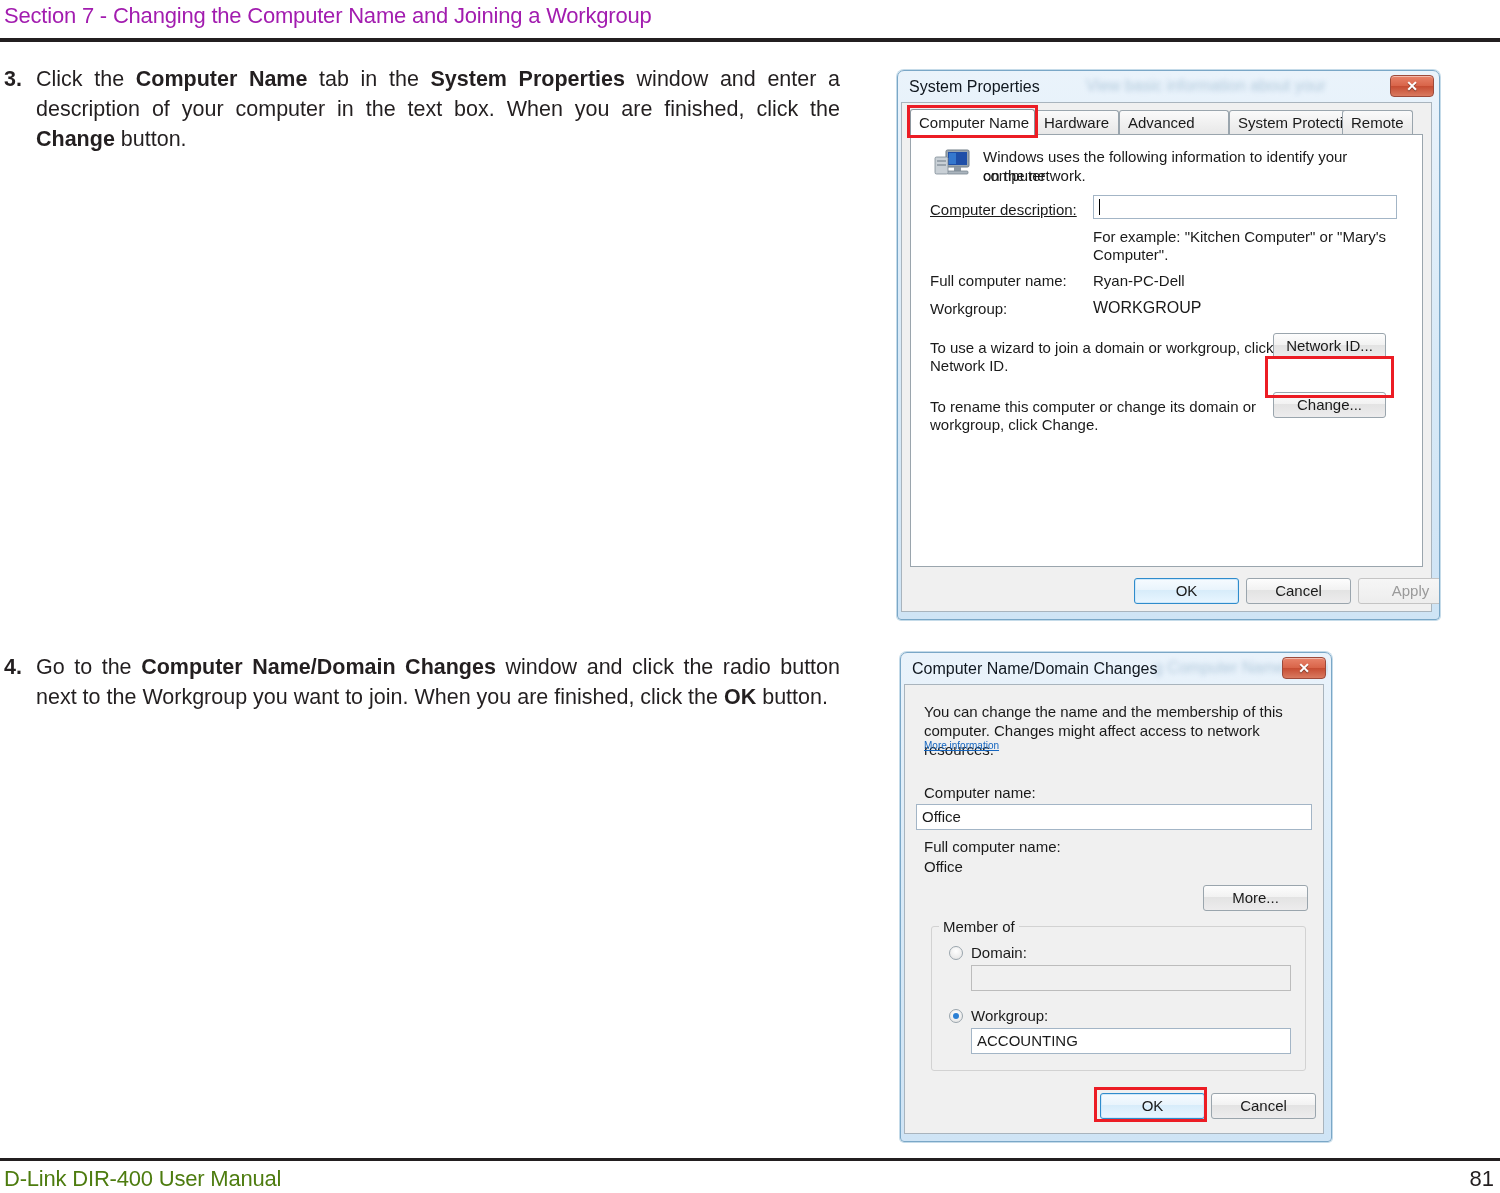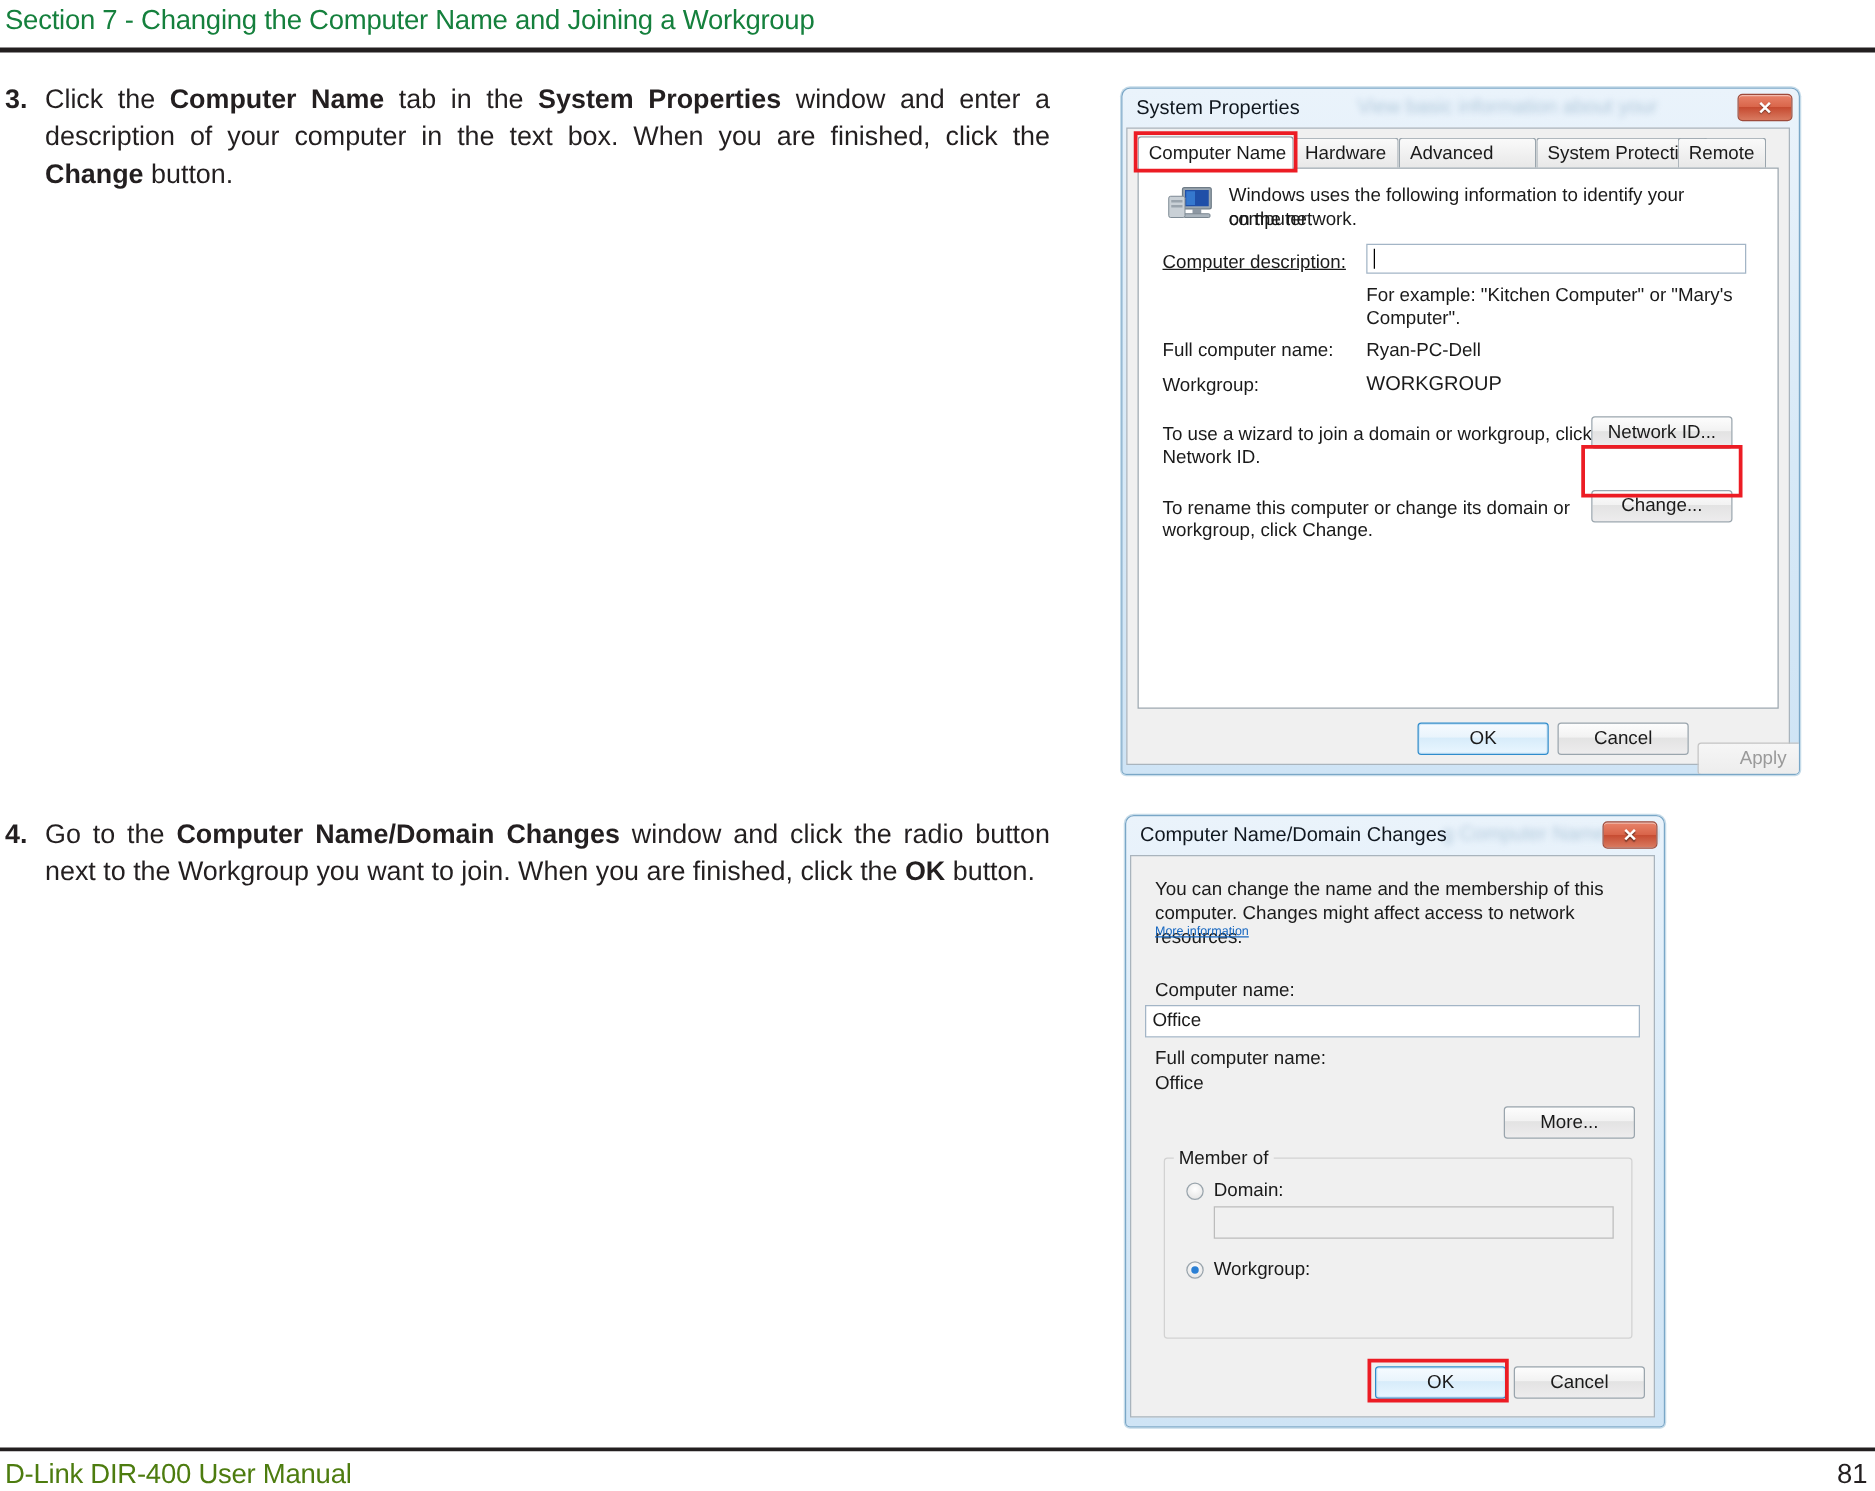--- a/index.html
+++ b/index.html
@@ -21,21 +21,21 @@
     position: absolute;
     left: 0; top: 0;
     width: 1500px;
   }
   #header-text {
     position: absolute;
     left: 4px; top: 3px;
     font-size: 22px;
     letter-spacing: -0.2px;
     white-space: nowrap;
-    color: #15803d;
+    color: #a21caf;
   }
   #header-rule {
     position: absolute;
     left: 0; top: 38px;
     width: 1500px;
     height: 4px;
     background: #231f20;
   }
 
   
@@ -252,21 +252,20 @@
   }
   .btn.default {
     border: 1px solid #2f8ccc;
     box-shadow: inset 0 0 0 1px #cfe8fa;
     background: linear-gradient(to bottom, #f6fbff 0%, #e9f4fc 45%, #d7ecfa 47%, #e9f6ff 100%);
   }
   .btn.disabled {
     color: #9a9a9a;
     background: linear-gradient(to bottom, #f6f6f6, #ededed);
     border-color: #c4c4c4;
-    margin-top: 16px;
   }
 
   
   .pc-icon { position: absolute; }
 
   
   .link {
     position: absolute;
     font-size: 10px;
     color: #1566c0;
@@ -428,20 +427,23 @@
     <div class="groupbox-title" style="left:34px; top:233px;">Member of</div>
 
     <div class="radio" style="left:44px; top:261px;"></div>
     <div class="lbl" style="left:66px; top:258px;">Domain:</div>
     <div class="txtbox disabled" style="left:66px; top:280px; width:320px; height:26px;">
       <span class="txtval"></span>
     </div>
 
     <div class="radio checked" style="left:44px; top:324px;"></div>
     <div class="lbl" style="left:66px; top:321px;">Workgroup:</div>
+    <div class="txtbox" style="left:66px; top:343px; width:320px; height:26px;">
+      <span class="txtval">ACCOUNTING</span>
+    </div>
 
     <div class="btn default" style="left:195px; top:408px; width:105px;">OK</div>
     <div class="btn" style="left:306px; top:408px; width:105px;">Cancel</div>
   </div>
 
   <div class="redbox" style="left:193px; top:434px; width:113px; height:35px;"></div>
 </div>
 
 <div id="footer-rule"></div>
 <div id="footer-left">D-Link DIR-400 User Manual</div>

